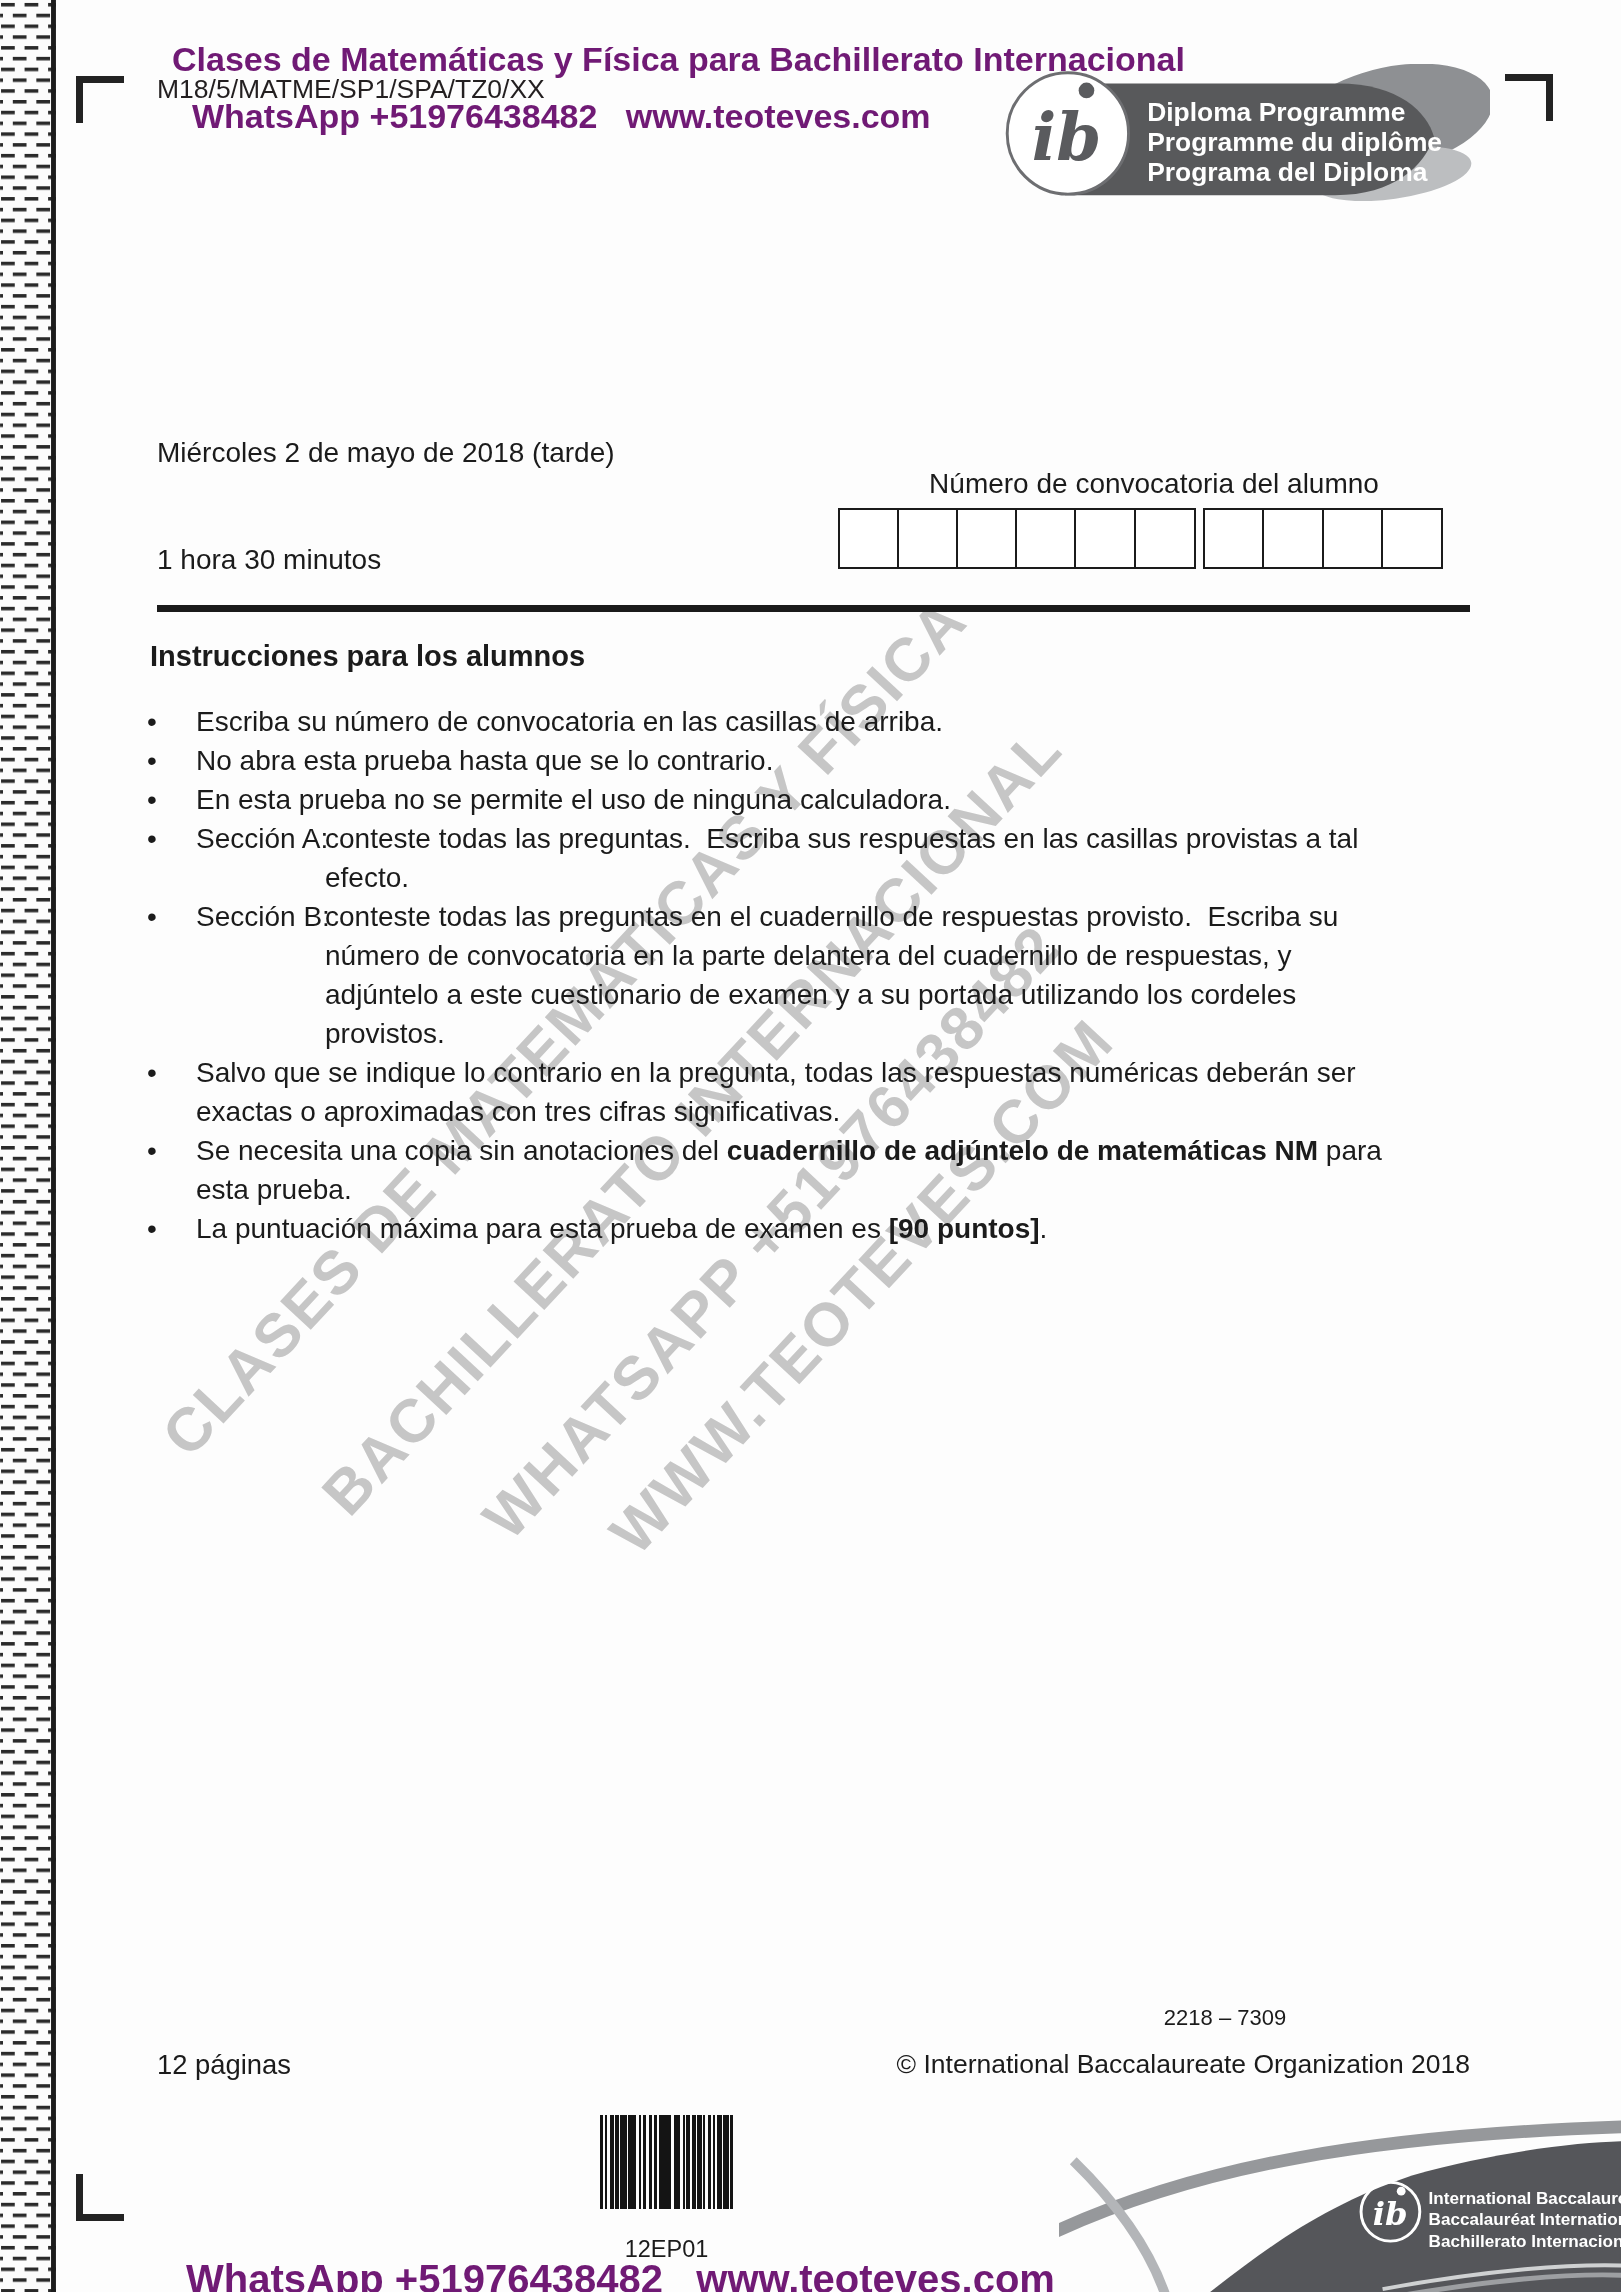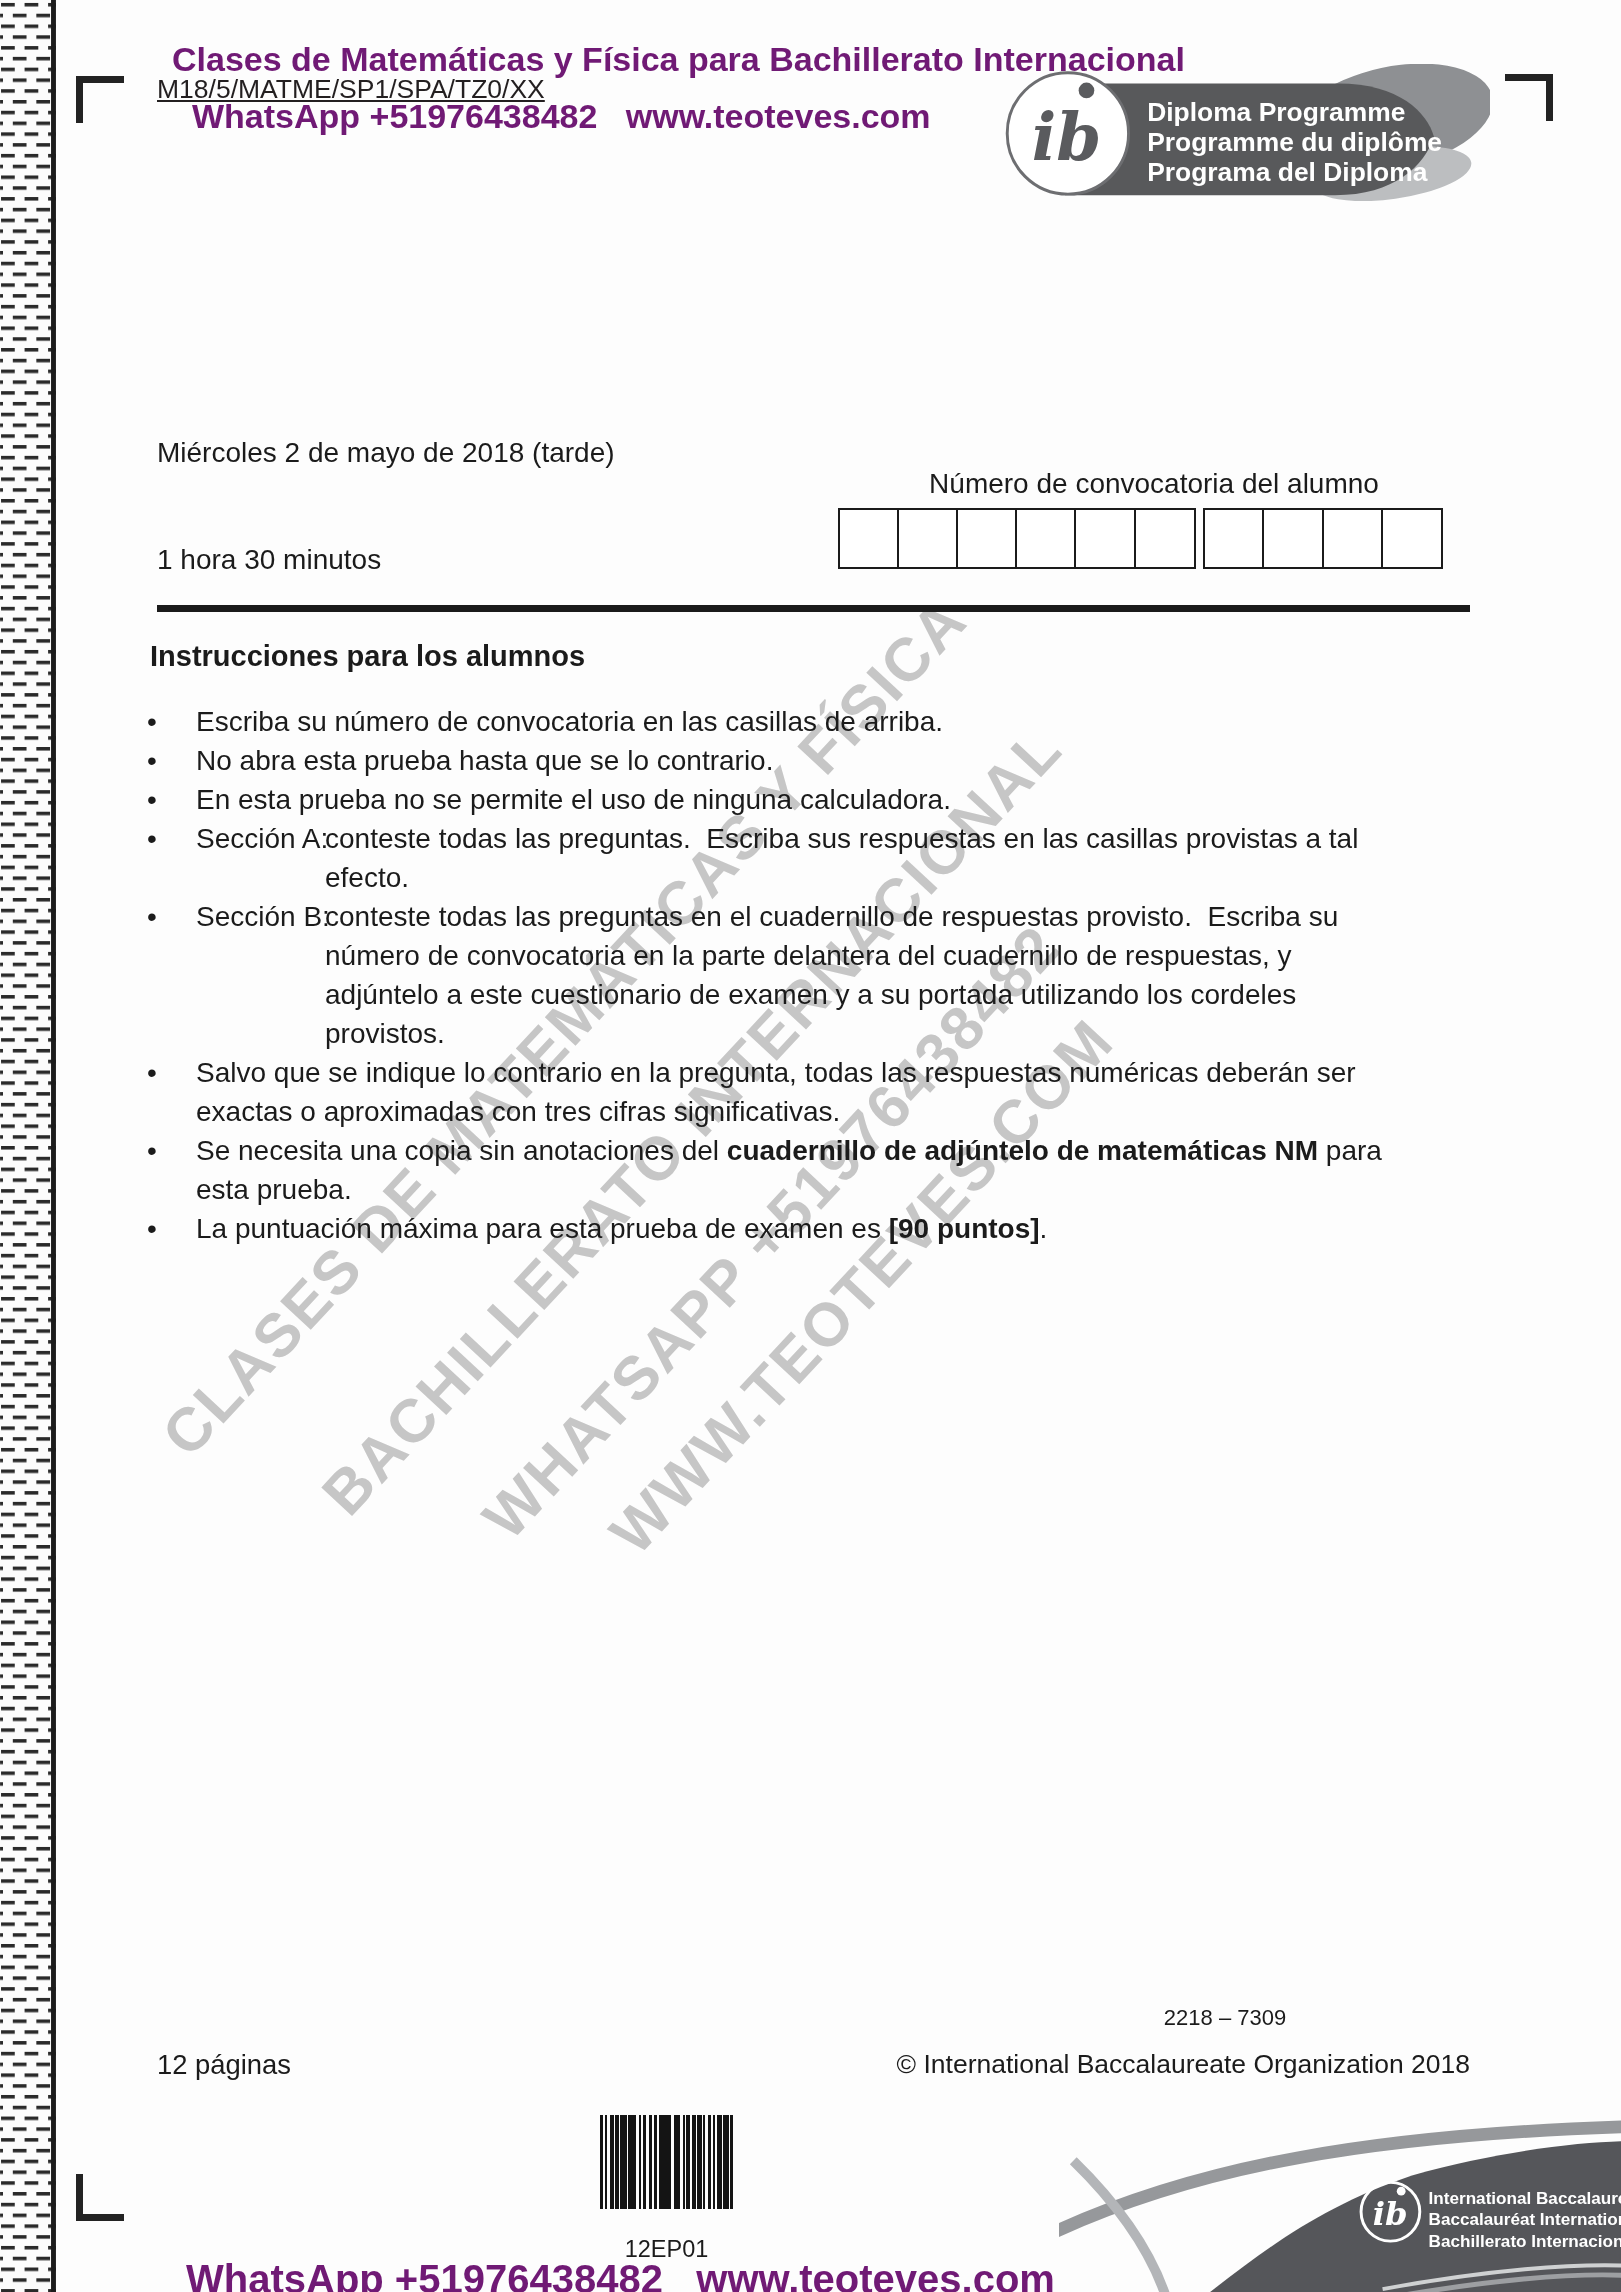--- a/index.html
+++ b/index.html
@@ -33,21 +33,21 @@
   
   .blue-overlay {
     position:absolute; color:#701a75; font-weight:bold; white-space:pre; z-index:6;margin-top:28px;
   }
   .hdr1 { left:172px; top:11.8px;  font-size:34px; }
   .hdr2 { left:192px; top:69px;  font-size:34px; }
   .ftr-contact { left:186px; top:2229px; font-size:40px; }
 
   .content { z-index:3; }
 
-  .paper-code { left:157px; top:74px; font-size:26.5px; color:#231f20; z-index:3; white-space:pre;text-decoration:underline; }
+  .paper-code { left:157px; top:74px; font-size:26.5px; color:#231f20; z-index:3; white-space:pre; }
 
   .title-block { left:157px; top:238px; font-size:33px; font-weight:bold; line-height:43px; }
 
   .exam-date { left:157px; top:437px; font-size:28px; }
   .duration  { left:157px; top:544px; font-size:28px; }
 
   .session-label { left:838px; top:468px; width:632px; text-align:center; font-size:28px; }
 
   .boxes-row { left:838px; top:508px; display:flex; }
   .box-group { display:flex; }

